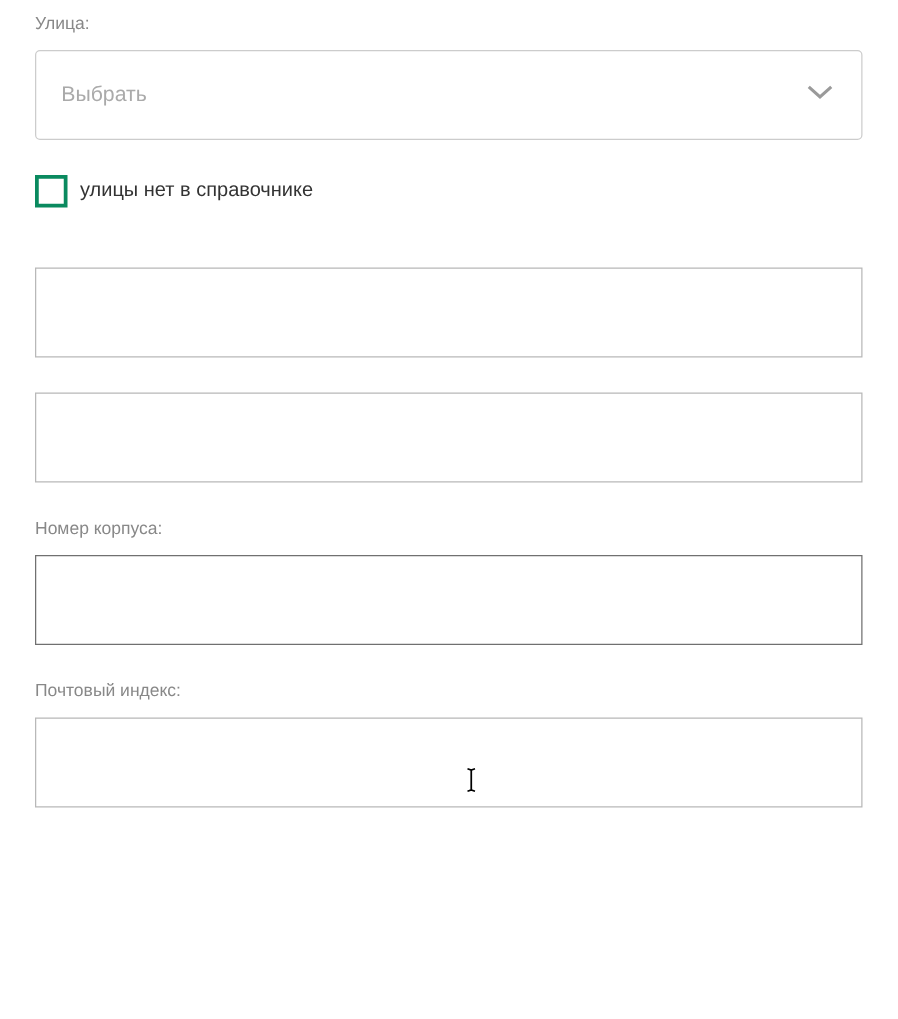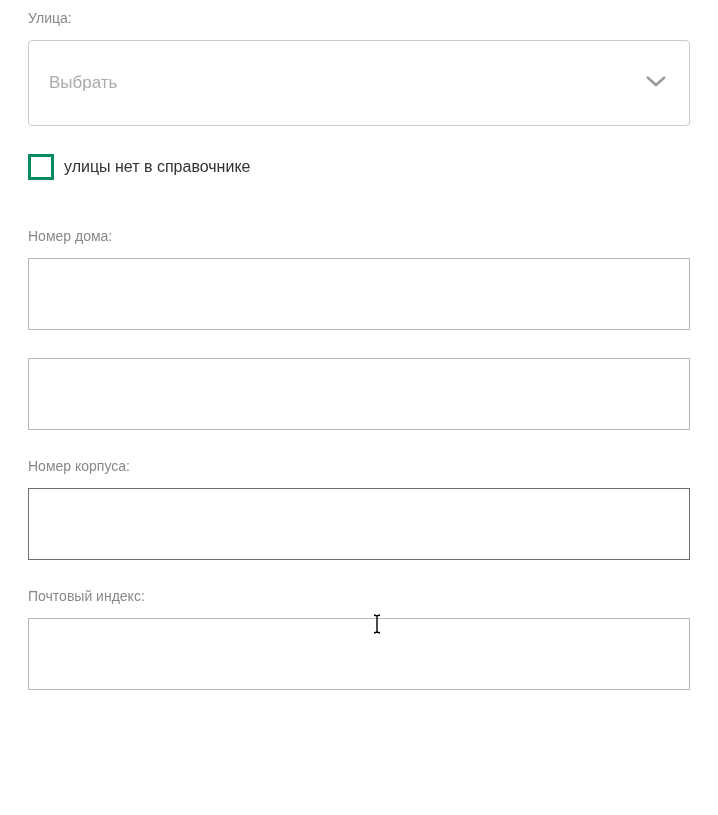--- a/index.html
+++ b/index.html
@@ -19,21 +19,21 @@
     .field-label {
       font-size: 14px;
       color: #888888;
       margin-bottom: 14px;
       display: block;
     }
     .select-wrapper {
       position: relative;
       border: 1px solid #cccccc;
       border-radius: 4px;
-      height: 86px;
+      height: 72px;
       display: flex;
       align-items: center;
       padding: 0 20px;
       cursor: pointer;
     }
     .select-placeholder {
       color: #aaaaaa;
       font-size: 17px;
     }
     .chevron-icon {
@@ -101,21 +101,20 @@
     </span>
   </div>
 </div>
 
 <div class="checkbox-row">
   <div class="checkbox-box"></div>
   <span class="checkbox-label">улицы нет в справочнике</span>
 </div>
 
 <div class="field-group">
-  <label class="field-label">Номер дома:</label>
   <input type="text" class="text-input" style="">
 </div>
 
 <div class="field-group">
   <input type="text" class="text-input" style="">
 </div>
 
 <div class="field-group">
   <label class="field-label">Номер корпуса:</label>
   <input type="text" class="text-input hovered" style="">

